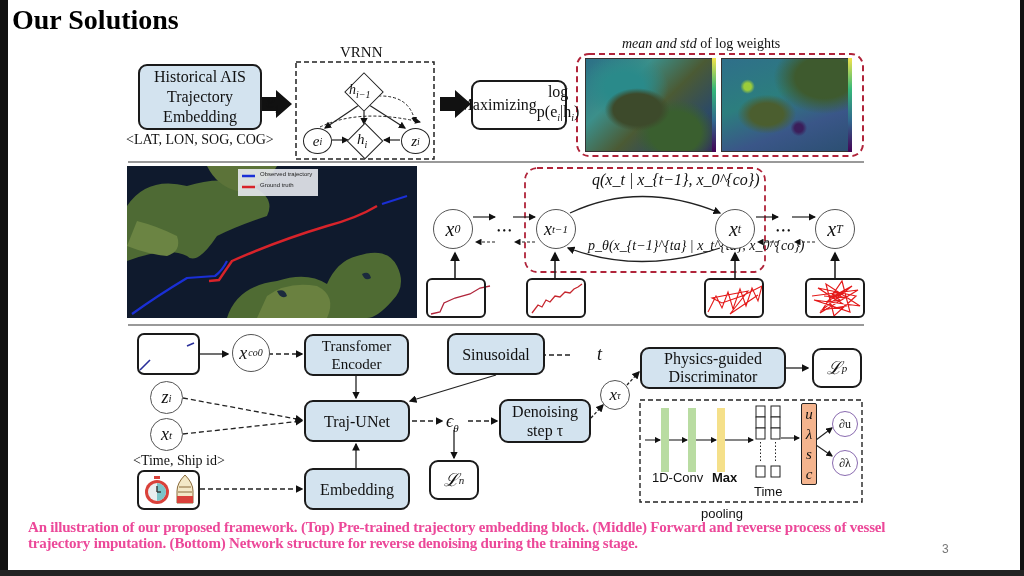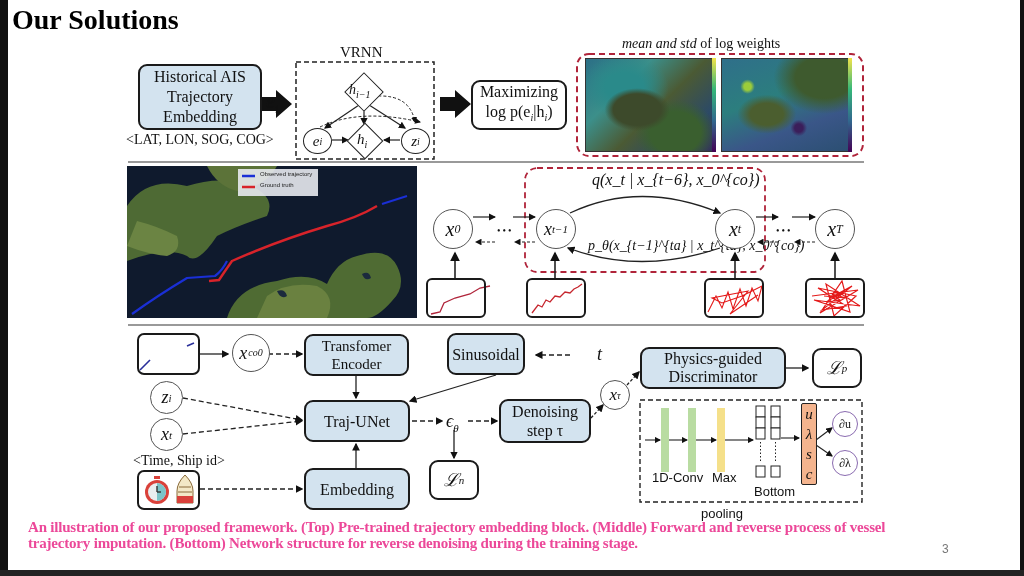--- a/index.html
+++ b/index.html
@@ -162,21 +162,21 @@
 <div class="label" style="left:357px;top:131px;font-size:15px;font-style:italic;"><span>h</span><sub style="font-size:10px;">i</sub></div>
 <div class="circle" style="left:303px;top:128px;width:29px;height:26px;border-color:#222;font-size:15px;">
     <span>e</span>
     <sub style="font-size:10px;">i</sub>
   </div>
 <div class="circle" style="left:401px;top:128px;width:29px;height:26px;border-color:#222;font-size:15px;">
     <span>z</span>
     <sub style="font-size:10px;">i</sub>
   </div>
 
-<div class="box white" style="left:471px;top:80px;width:96px;height:50px;font-size:16px;line-height:20px;flex-direction:column;">
+<div class="box white" style="left:471px;top:80px;width:96px;height:50px;font-size:16px;line-height:20px;flex-direction:row;">
   <div>Maximizing</div>
   <div><span>log p(e</span><sub style="font-size:10px;font-style:italic;">i</sub><span>|h</span><sub style="font-size:10px;font-style:italic;">i</sub><span>)</span></div>
 </div>
 
 <div class="label" style="left:622px;top:36px;font-size:14px;"><i>mean and std</i><span> of log weights</span></div>
 <div class="heat" style="left:585px;top:58px;width:130px;height:94px;background:
   radial-gradient(ellipse at 40% 55%, #3d4a2b 0 22%, transparent 30%),
   radial-gradient(ellipse at 30% 30%, #2a8a8a 0 15%, transparent 35%),
   radial-gradient(ellipse at 70% 80%, #3a5f2f 0 20%, transparent 32%),
   linear-gradient(135deg, #2b6f86 0%, #3c8f8a 30%, #4b5a34 55%, #2c4a66 80%, #34305a 100%);"></div>
@@ -204,21 +204,21 @@
     <path d="M82,115 L92,114 Q98,105 105,95 Q150,75 200,60 Q230,52 250,40" fill="none" stroke="#d8232a" stroke-width="2.4"></path>
     <path d="M255,38 L280,30" fill="none" stroke="#1a2fd6" stroke-width="2.2"></path>
     <rect x="111" y="3" width="80" height="27" fill="#e8eaf0" opacity="0.9"></rect>
     <line x1="115" y1="10" x2="128" y2="10" stroke="#1a2fd6" stroke-width="2.5"></line>
     <line x1="115" y1="21" x2="128" y2="21" stroke="#d8232a" stroke-width="2.5"></line>
   </svg>
   <div class="label sans" style="left:133px;top:5px;font-size:6px;color:#222;">Observed trajectory</div>
   <div class="label sans" style="left:133px;top:16px;font-size:6px;color:#222;">Ground truth</div>
 </div>
 
-<div class="label" style="left:592px;top:171px;font-size:16px;font-style:italic;">q(x_t | x_{t−6}, x_0^{co})</div>
+<div class="label" style="left:592px;top:171px;font-size:16px;font-style:italic;">q(x_t | x_{t−1}, x_0^{co})</div>
 <div class="label" style="left:588px;top:238px;font-size:14px;font-style:italic;">p_θ(x_{t−1}^{ta} | x_t^{ta}, x_0^{co})</div>
 
 <div class="circle" style="left:433px;top:209px;width:40px;height:40px;font-size:20px;">
     <span>x</span>
     <sub style="font-size:12px;">0</sub>
   </div>
 <div class="label" style="left:497px;top:225px;font-size:10px;letter-spacing:2px;">•••</div>
 <div class="circle" style="left:536px;top:209px;width:40px;height:40px;font-size:18px;">
     <span>x</span>
     <sub style="font-size:11px;">t−1</sub>
@@ -275,21 +275,21 @@
     <g>
       <path d="M45,2 Q53,10 53,18 L53,30 L37,30 L37,18 Q37,10 45,2 z" fill="#f3e8c6" stroke="#8a6a3a" stroke-width="1"></path>
       <rect x="37" y="23" width="16" height="7" fill="#d9413a"></rect>
       <line x1="39" y1="14" x2="51" y2="14" stroke="#8a6a3a" stroke-width="1"></line>
       <line x1="38" y1="19" x2="52" y2="19" stroke="#8a6a3a" stroke-width="1"></line>
     </g>
   </svg>
 </div>
 <div class="box blue" style="left:304px;top:468px;width:106px;height:42px;font-size:16px;">Embedding</div>
 
-<div class="box blue" style="left:447px;top:333px;width:78px;height:42px;font-size:16px;">Sinusoidal</div>
+<div class="box blue" style="left:447px;top:333px;width:98px;height:42px;font-size:16px;">Sinusoidal</div>
 <div class="label" style="left:597px;top:344px;font-size:18px;font-style:italic;">t</div>
 <div class="label" style="left:446px;top:411px;font-size:18px;font-style:italic;"><span>ϵ</span><sub style="font-size:11px;">θ</sub></div>
 <div class="box white" style="left:429px;top:460px;width:50px;height:40px;font-size:18px;font-style:italic;">
     <span>ℒ</span>
     <sub style="font-size:11px;">n</sub>
   </div>
 <div class="box blue" style="left:499px;top:399px;width:92px;height:44px;flex-direction:column;font-size:16px;line-height:19px;">
   <div>Denoising</div>
   <div>step τ</div>
 </div>
@@ -303,23 +303,23 @@
 </div>
 <div class="box white" style="left:812px;top:348px;width:50px;height:40px;font-size:18px;font-style:italic;">
     <span>ℒ</span>
     <sub style="font-size:11px;">p</sub>
   </div>
 
 <div class="abs" style="left:661px;top:408px;width:8px;height:64px;background:#b9dca2;"></div>
 <div class="abs" style="left:688px;top:408px;width:8px;height:64px;background:#b9dca2;"></div>
 <div class="abs" style="left:717px;top:408px;width:8px;height:64px;background:#f5e08a;"></div>
 <div class="label sans" style="left:652px;top:470px;font-size:13px;">1D-Conv</div>
-<div class="label sans" style="left:712px;top:470px;font-size:13px;">Max</div>
+<div class="label sans" style="left:712px;top:470px;font-size:13px;font-weight:bold;">Max</div>
 <div class="label sans" style="left:701px;top:506px;font-size:13px;">pooling</div>
-<div class="label sans" style="left:754px;top:484px;font-size:13px;">Bottom</div>
+<div class="label sans" style="left:754px;top:484px;font-size:13px;">Time</div>
 <div class="abs" style="left:801px;top:403px;width:16px;height:82px;box-sizing:border-box;border:1.5px solid #222;border-radius:2px;background:#f4b48e;display:flex;flex-direction:column;align-items:center;justify-content:space-around;font-family:'Liberation Serif',serif;font-style:italic;font-size:15px;">
   <span>u</span>
   <span>λ</span>
   <span>s</span>
   <span>c</span>
 </div>
 <div class="circle" style="left:832px;top:411px;width:26px;height:26px;border-color:#8a6bb0;font-size:12px;font-style:normal;">∂u</div>
 <div class="circle" style="left:832px;top:450px;width:26px;height:26px;border-color:#8a6bb0;font-size:12px;font-style:normal;">∂λ</div>
 
 <div class="caption">An illustration of our proposed framework. (Top) Pre-trained trajectory embedding block. (Middle) Forward and reverse process of vessel trajectory imputation. (Bottom) Network structure for reverse denoising during the training stage.</div>

